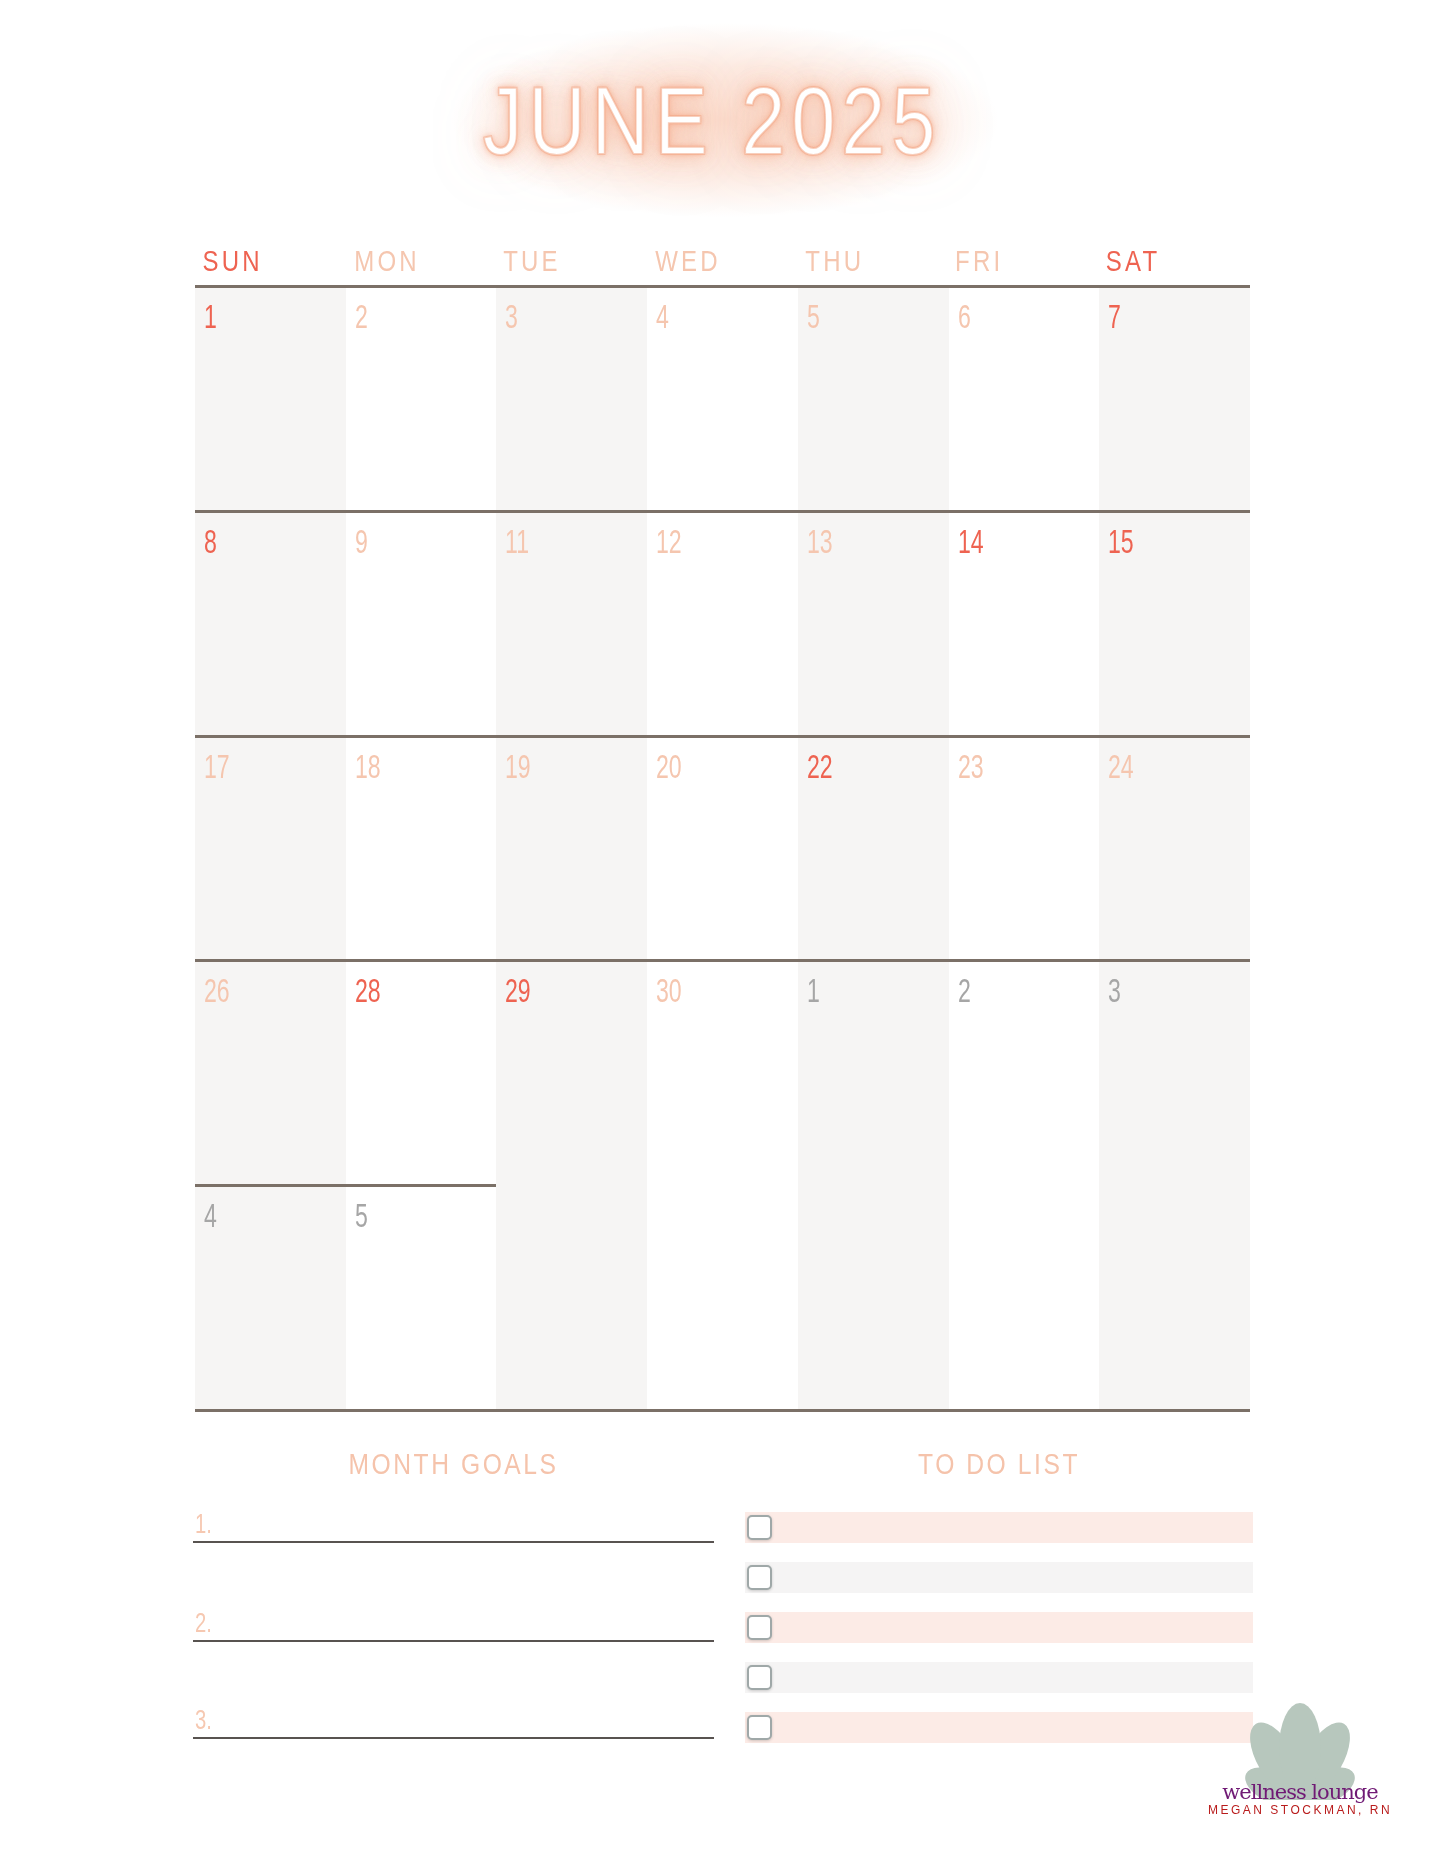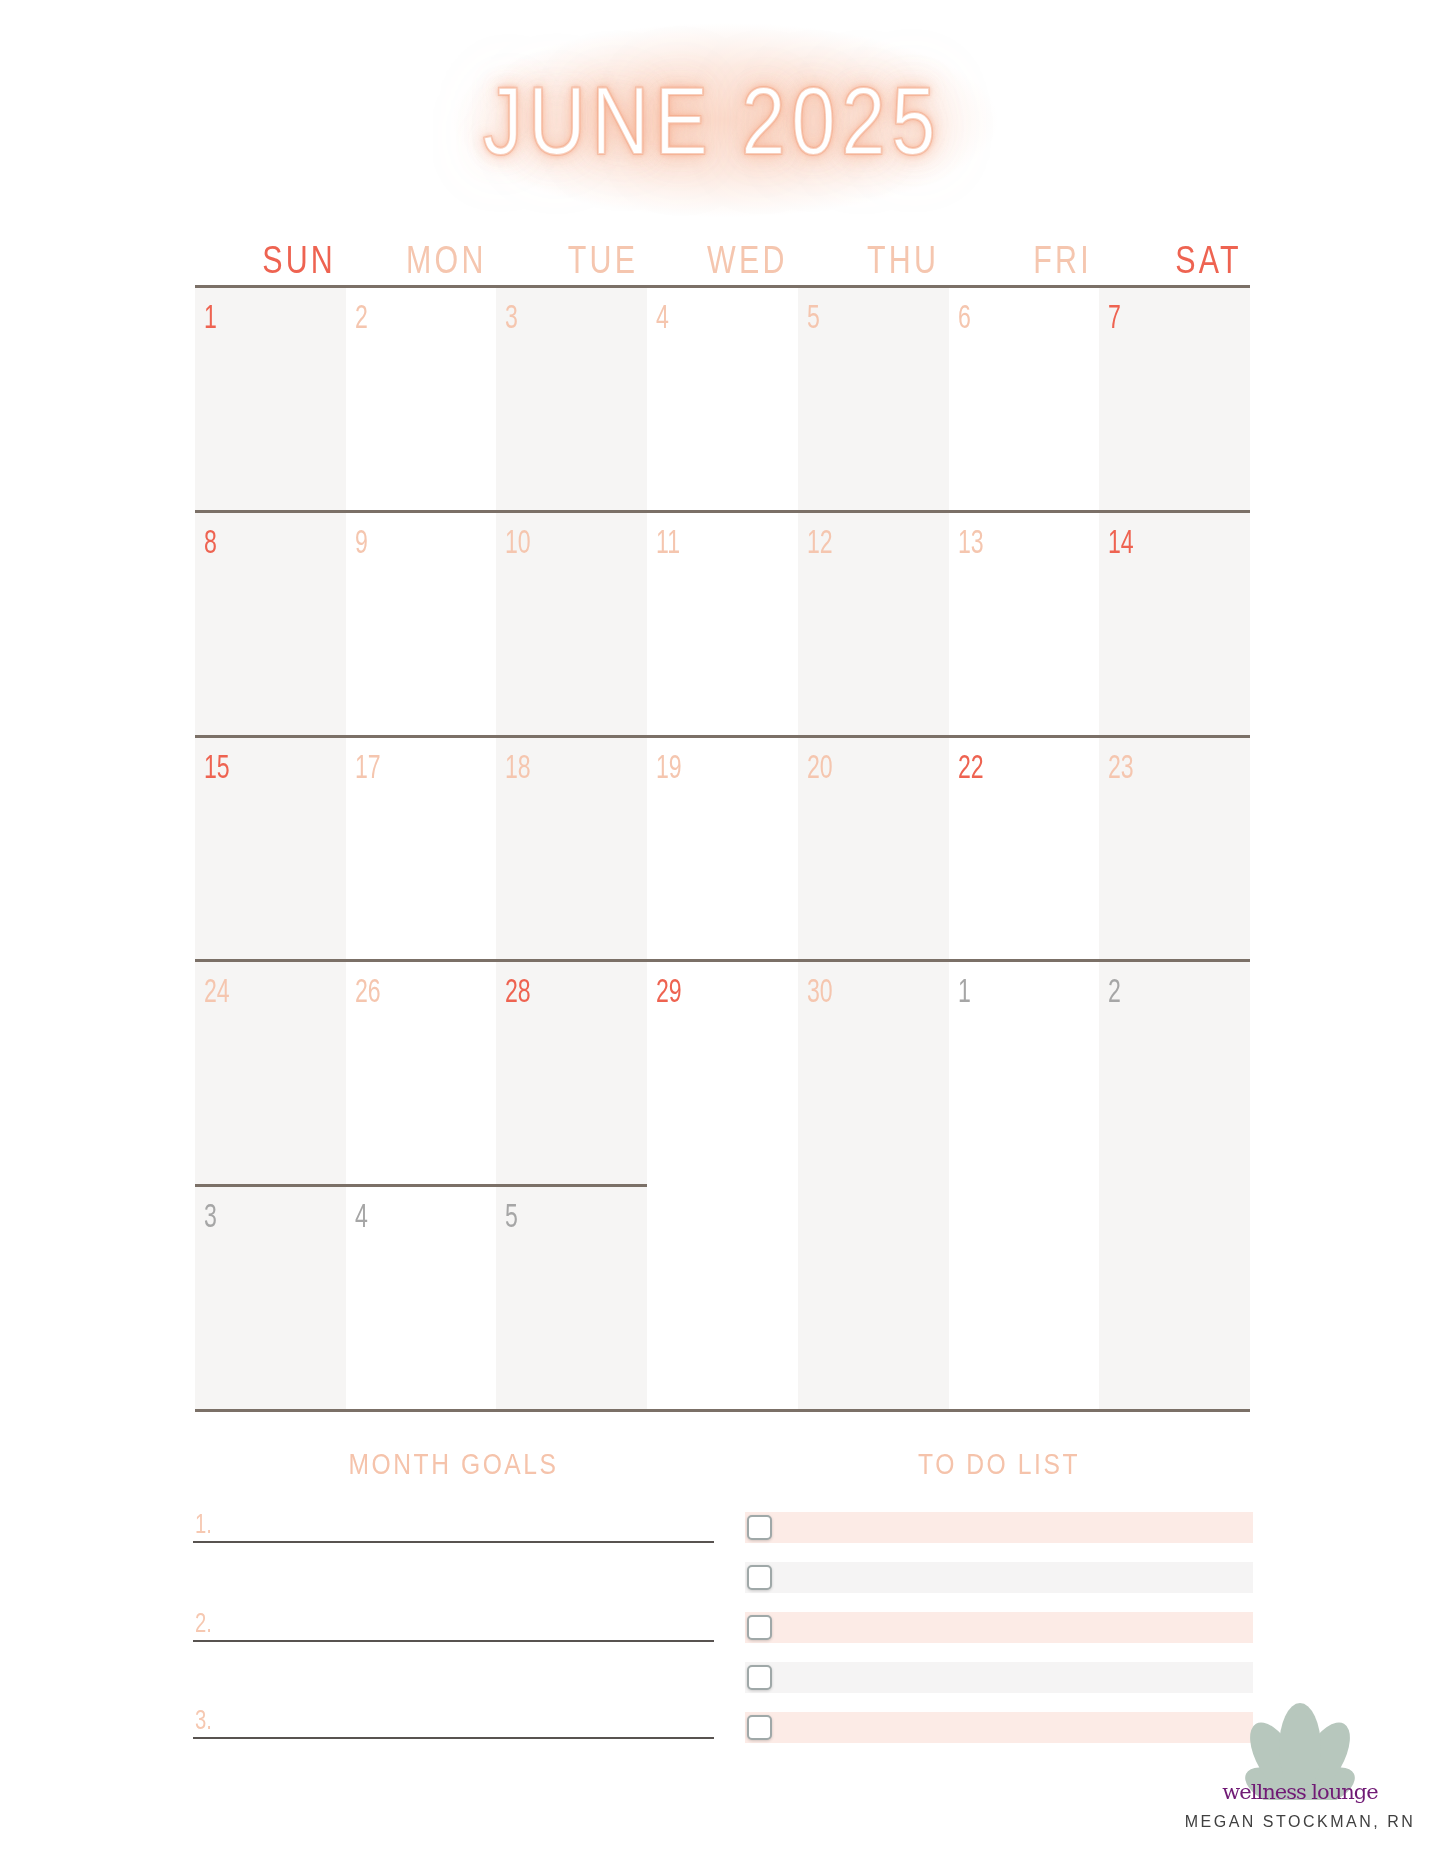--- a/index.html
+++ b/index.html
@@ -12,21 +12,21 @@
           rgba(247,186,157,0.50) 0%,rgba(247,186,157,0.28) 40%,rgba(247,186,157,0) 72%);}
   .title{position:absolute;left:0;right:0;top:70px;margin:0;text-align:center;
          font-size:97px;font-weight:500;letter-spacing:7px;line-height:1.05;color:#ffffff;
          transform:scaleX(0.82);
          -webkit-text-stroke:2px rgba(242,167,134,0.55);
          text-shadow:0 0 6px rgba(244,170,138,0.95),0 0 16px rgba(244,170,138,0.65),
                      0 0 34px rgba(244,170,138,0.45),0 0 70px rgba(244,170,138,0.35);}
 
   
   .dow-row{position:absolute;left:195px;top:238px;width:1055px;height:45px;display:flex;}
-  .dow{flex:1;text-align:right;font-size:38px;letter-spacing:4px;line-height:45px;}
+  .dow{flex:1;text-align:left;font-size:30px;letter-spacing:4px;line-height:45px;}
   .dow .t{display:inline-block;transform:scaleX(0.8);}
   .c-we{color:#ee6351;}
   .c-wd{color:#f5c6af;}
   .c-adj{color:#a6a6a6;}
 
   
   .grid{position:absolute;left:195px;top:285px;width:1055px;height:1127px;
         display:grid;grid-template-columns:repeat(7,1fr);grid-template-rows:repeat(5,1fr);
         border-bottom:3px solid #7b7067;box-sizing:border-box;
         background:linear-gradient(90deg,
@@ -55,21 +55,21 @@
   .trow.alt-pink{background:#fcebe6;}
   .trow.alt-gray{background:#f5f4f4;}
   .cbox{position:absolute;left:2px;top:3px;width:21px;height:21px;background:#ffffff;
         border:2px solid #9fa8a8;border-radius:5px;box-shadow:0 1px 3px rgba(0,0,0,0.18);}
 
   
   .logo{position:absolute;left:1180px;top:1700px;width:240px;text-align:center;z-index:2;}
   .logo svg{display:block;margin:0 auto;}
   .brand{font-family:"DejaVu Serif",serif;font-size:21px;color:#701a75;
          margin-top:-18px;line-height:1;letter-spacing:-1px;}
-  .caption{font-size:16px;letter-spacing:2.5px;color:#404040;margin-top:10px;}
+  .caption{font-size:12px;letter-spacing:2.5px;color:#b91c1c;margin-top:0;}
 </style>
 </head>
 <body>
 
 <div class="page">
 
   <div class="glow"></div>
   <h1 class="title">JUNE 2025</h1>
 
   <div class="dow-row" id="dowRow">
@@ -85,21 +85,20 @@
   <div class="grid" id="calGrid">
       <div class="cell"><span class="num c-we">1</span></div>
       <div class="cell"><span class="num c-wd">2</span></div>
       <div class="cell"><span class="num c-wd">3</span></div>
       <div class="cell"><span class="num c-wd">4</span></div>
       <div class="cell"><span class="num c-wd">5</span></div>
       <div class="cell"><span class="num c-wd">6</span></div>
       <div class="cell"><span class="num c-we">7</span></div>
       <div class="cell"><span class="num c-we">8</span></div>
       <div class="cell"><span class="num c-wd">9</span></div>
-      <div class="cell"><span class="num c-wd">10</span></div>
       <div class="cell"><span class="num c-wd">11</span></div>
       <div class="cell"><span class="num c-wd">12</span></div>
       <div class="cell"><span class="num c-wd">13</span></div>
       <div class="cell"><span class="num c-we">14</span></div>
       <div class="cell"><span class="num c-we">15</span></div>
       <div class="cell"><span class="num c-wd">17</span></div>
       <div class="cell"><span class="num c-wd">18</span></div>
       <div class="cell"><span class="num c-wd">19</span></div>
       <div class="cell"><span class="num c-wd">20</span></div>
       <div class="cell"><span class="num c-we">22</span></div>

